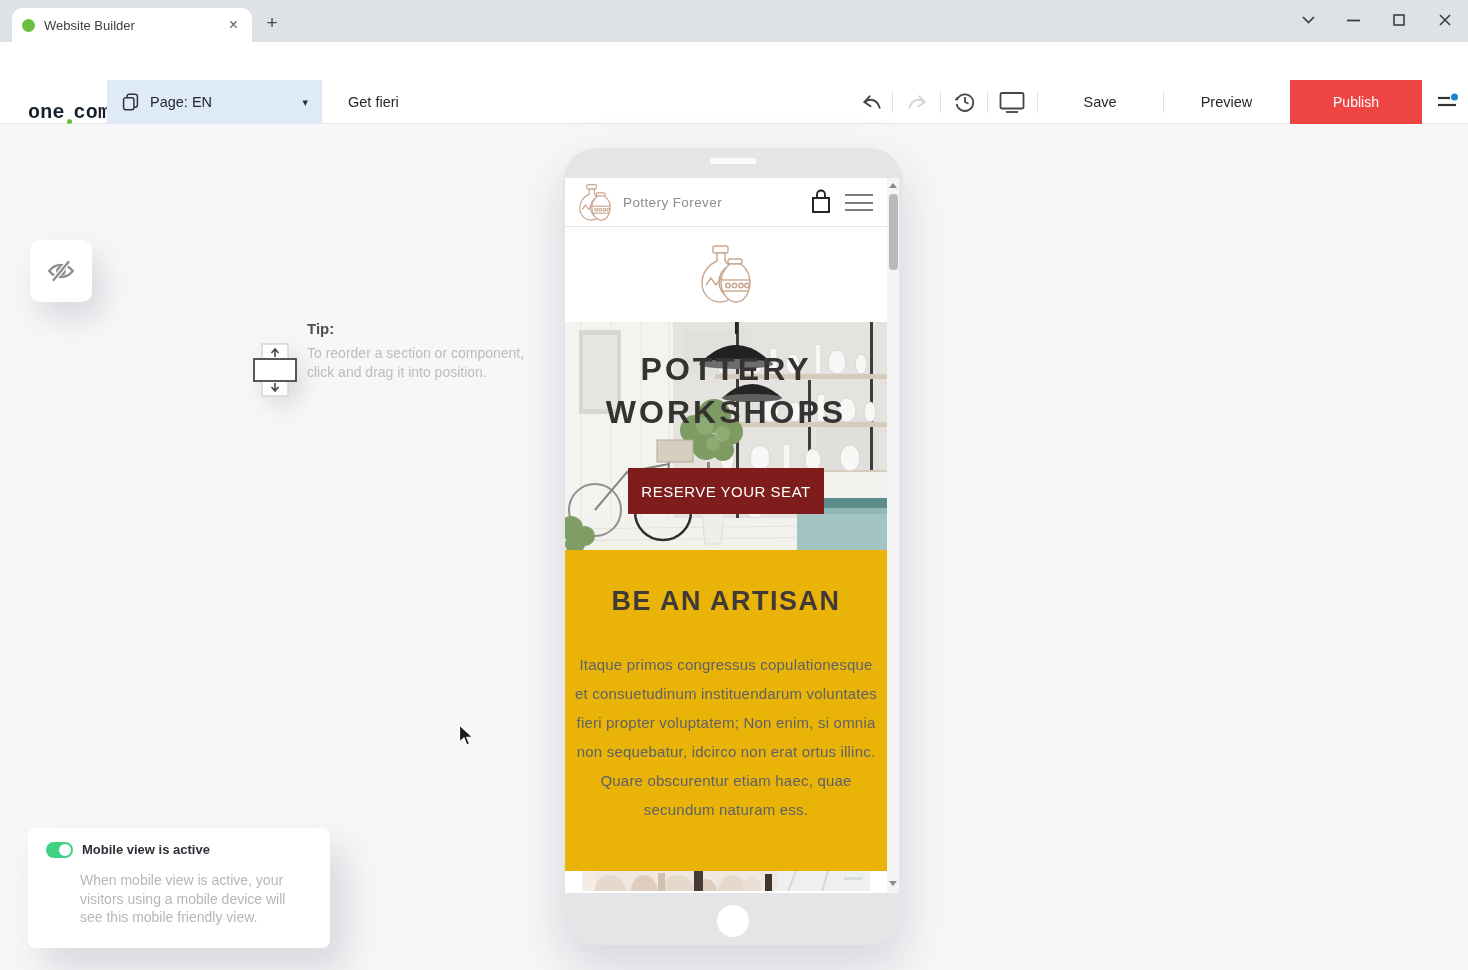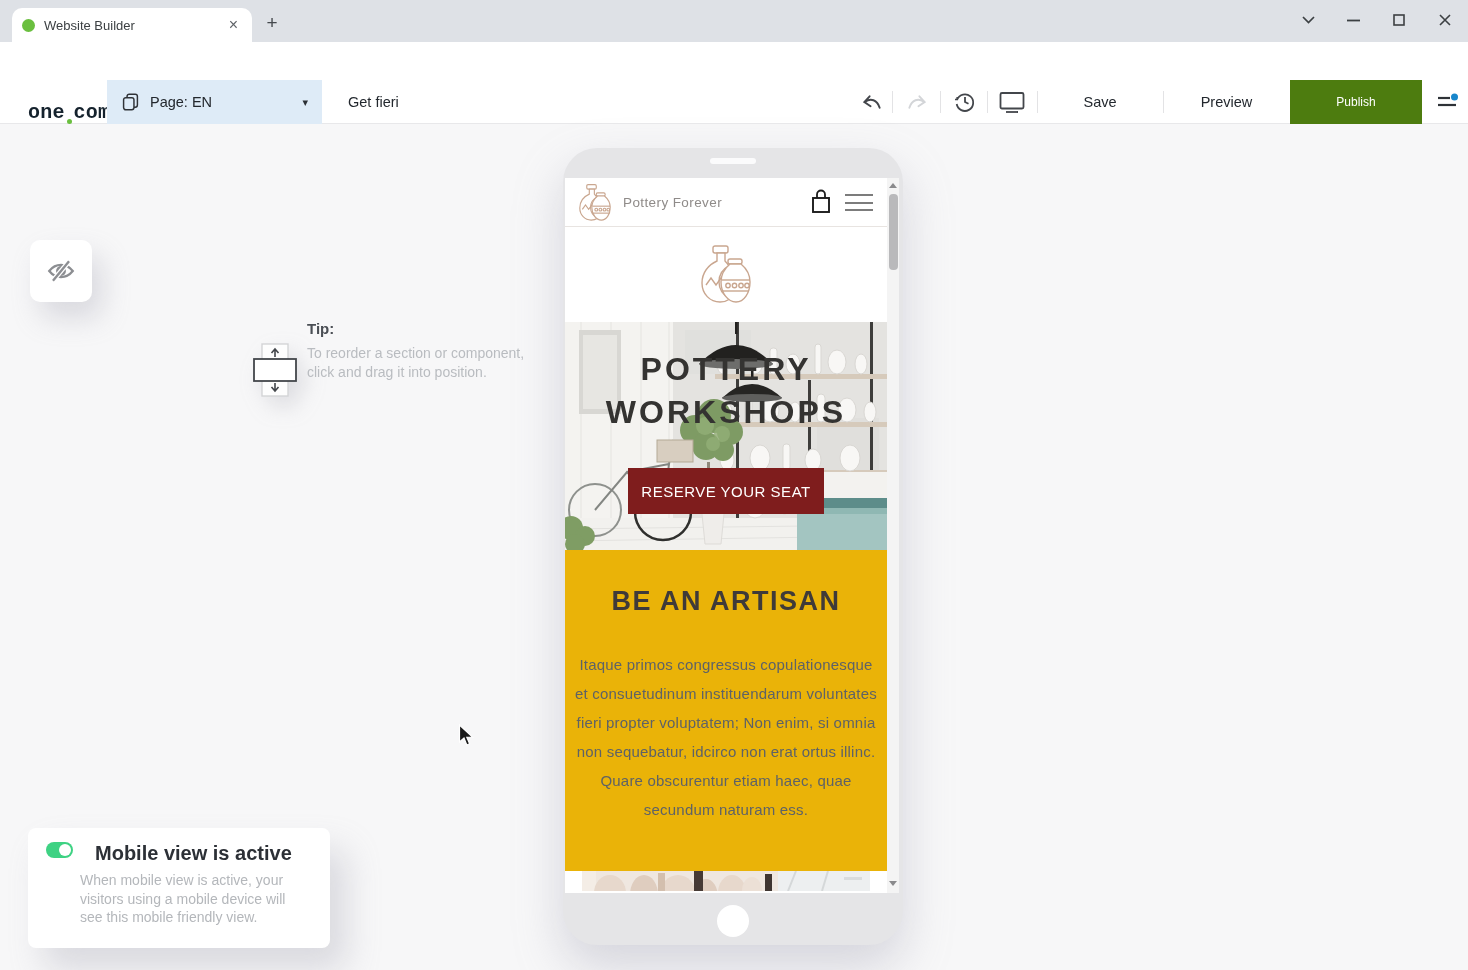--- a/index.html
+++ b/index.html
@@ -37,42 +37,42 @@
   #page-selector { position:absolute; left:107px; top:0; width:215px; height:44px; background:#deebf7;
                    display:flex; align-items:center; padding:0 14px; }
   #page-selector-label { font-size:14.5px; color:#23282e; margin-left:10px; }
   #page-caret { margin-left:auto; font-size:11px; color:#2b2f35; }
   #get-help { position:absolute; left:348px; top:0; height:44px; display:flex; align-items:center;
               font-size:14.5px; color:#23282e; }
   .tb-icon { position:absolute; top:0; height:44px; width:34px; display:flex; align-items:center; justify-content:center; }
   .tb-sep { position:absolute; top:11px; width:1px; height:22px; background:#e3e3e5; }
   .tb-text { position:absolute; top:0; height:44px; display:flex; align-items:center; justify-content:center;
              font-size:14.5px; color:#23282e; }
-  #publish-btn { position:absolute; left:1290px; top:0; width:132px; height:44px; background:#4d7c0f;
-                 color:#fff; font-size:12px; display:flex; align-items:center; justify-content:center; }
+  #publish-btn { position:absolute; left:1290px; top:0; width:132px; height:44px; background:#ef4444;
+                 color:#fff; font-size:14px; display:flex; align-items:center; justify-content:center; }
   #settings-toggle { position:absolute; left:1432px; top:0; width:32px; height:44px; display:flex;
                      align-items:center; justify-content:center; }
 
   
   #canvas { position:absolute; left:0; top:125px; width:1468px; height:845px; background:#f7f7f8; }
 
   #eye-btn { position:absolute; left:30px; top:115px; width:62px; height:62px; background:#fff;
              border-radius:10px; display:flex; align-items:center; justify-content:center;
              box-shadow:10px 16px 28px rgba(150,150,165,0.30); }
 
   #tip { position:absolute; left:253px; top:195px; width:300px; }
   #tip-icon { position:absolute; left:0; top:22px; filter:drop-shadow(8px 10px 10px rgba(150,150,165,0.25)); }
   #tip-title { position:absolute; left:54px; top:0; font-size:15px; font-weight:700; color:#4b4f55; }
   #tip-body { position:absolute; left:54px; top:24px; width:238px; font-size:14px; line-height:18.5px; color:#b9bcc0; }
 
   #mobile-card { position:absolute; left:28px; top:703px; width:302px; height:120px; background:#fff;
                  border-radius:8px; box-shadow:16px 22px 34px rgba(150,150,165,0.30); }
   #toggle { position:absolute; left:18px; top:14px; width:27px; height:16px; border-radius:9px; background:#3ed283; }
   #toggle-knob { position:absolute; right:2px; top:2px; width:12px; height:12px; border-radius:50%; background:#fff; }
-  #mobile-card-title { position:absolute; left:54px; top:14px; font-size:20px; font-weight:700; color:#2c3036;margin-left:13px; }
+  #mobile-card-title { position:absolute; left:54px; top:14px; font-size:13px; font-weight:700; color:#2c3036; }
   #mobile-card-body { position:absolute; left:52px; top:43px; width:222px; font-size:14px; line-height:18.5px; color:#b4b7bb; }
 
   
   #phone { position:absolute; left:563px; top:23px; width:340px; height:797px; background:#e5e5e7;
            border-radius:34px; box-shadow:0 22px 48px rgba(150,150,170,0.35); }
   #speaker { position:absolute; left:147px; top:10px; width:46px; height:6px; border-radius:3px; background:#fbfbfc; }
   #screen { position:absolute; left:2px; top:30px; width:334px; height:715px; background:#fff; overflow:hidden; }
   #home-btn { position:absolute; left:154px; top:757px; width:32px; height:32px; border-radius:50%; background:#fff; }
 
   #m-scrollbar { position:absolute; left:322px; top:0; width:12px; height:715px; background:#f4f4f4; }

